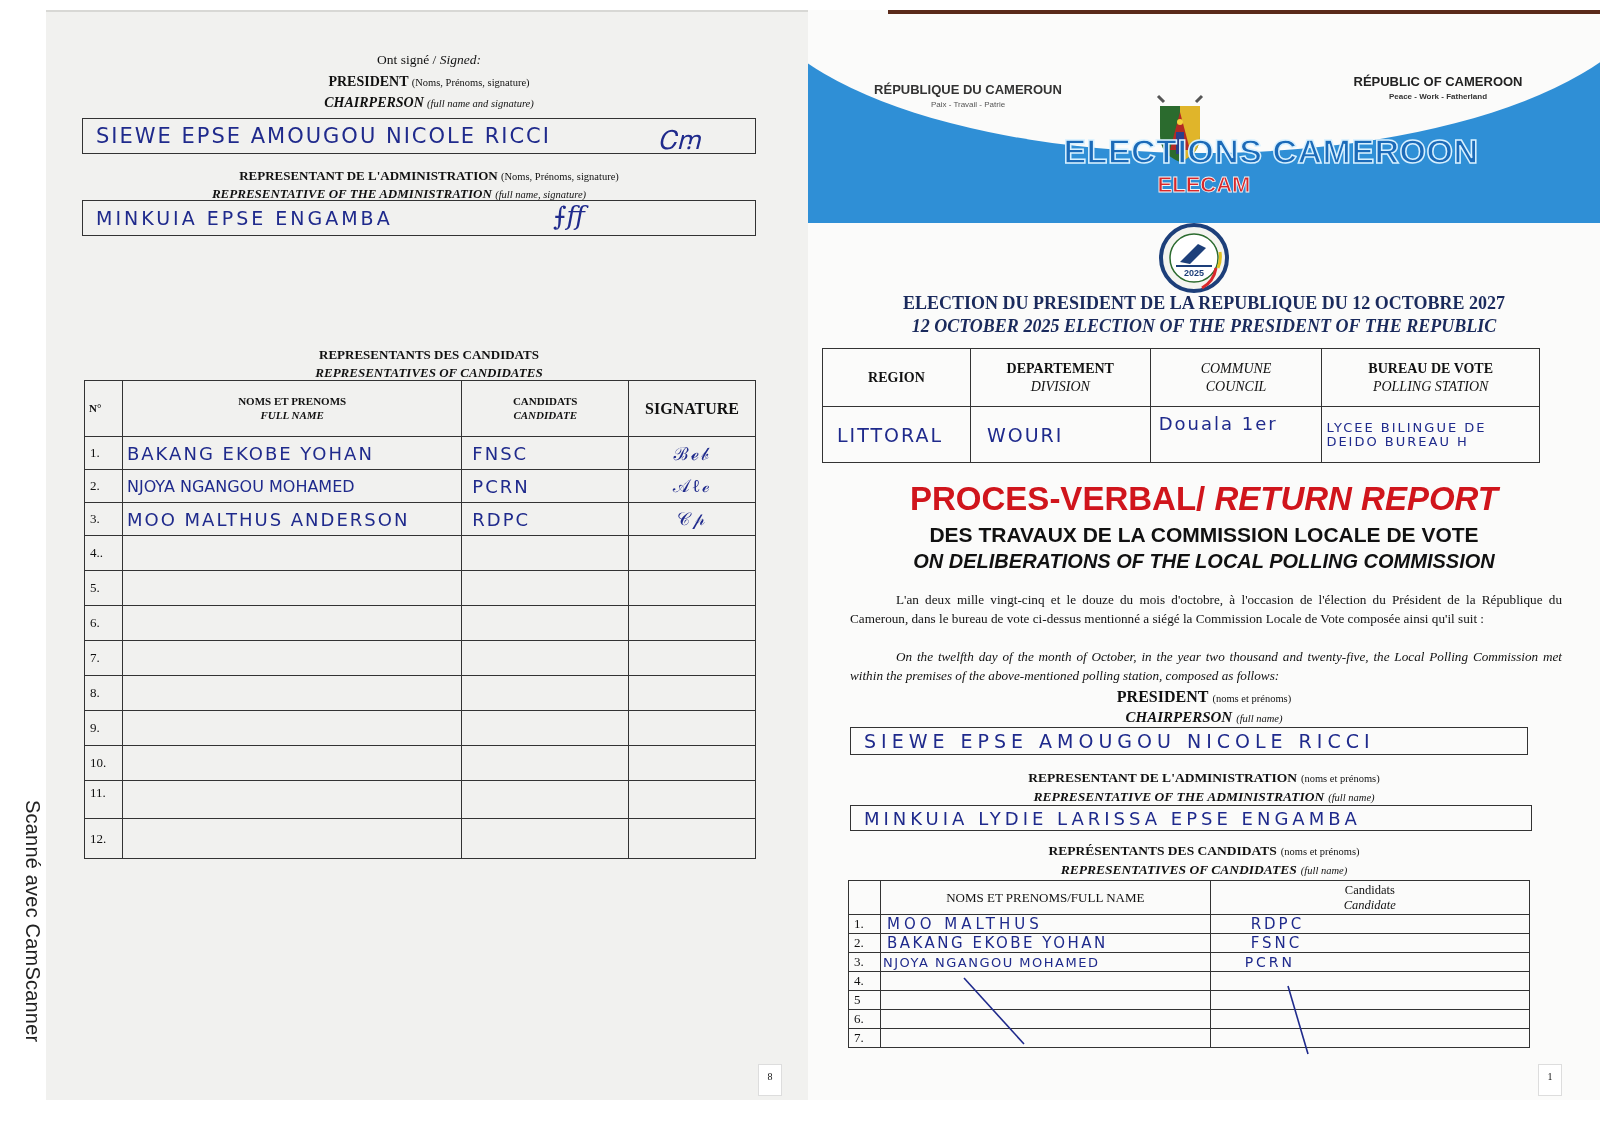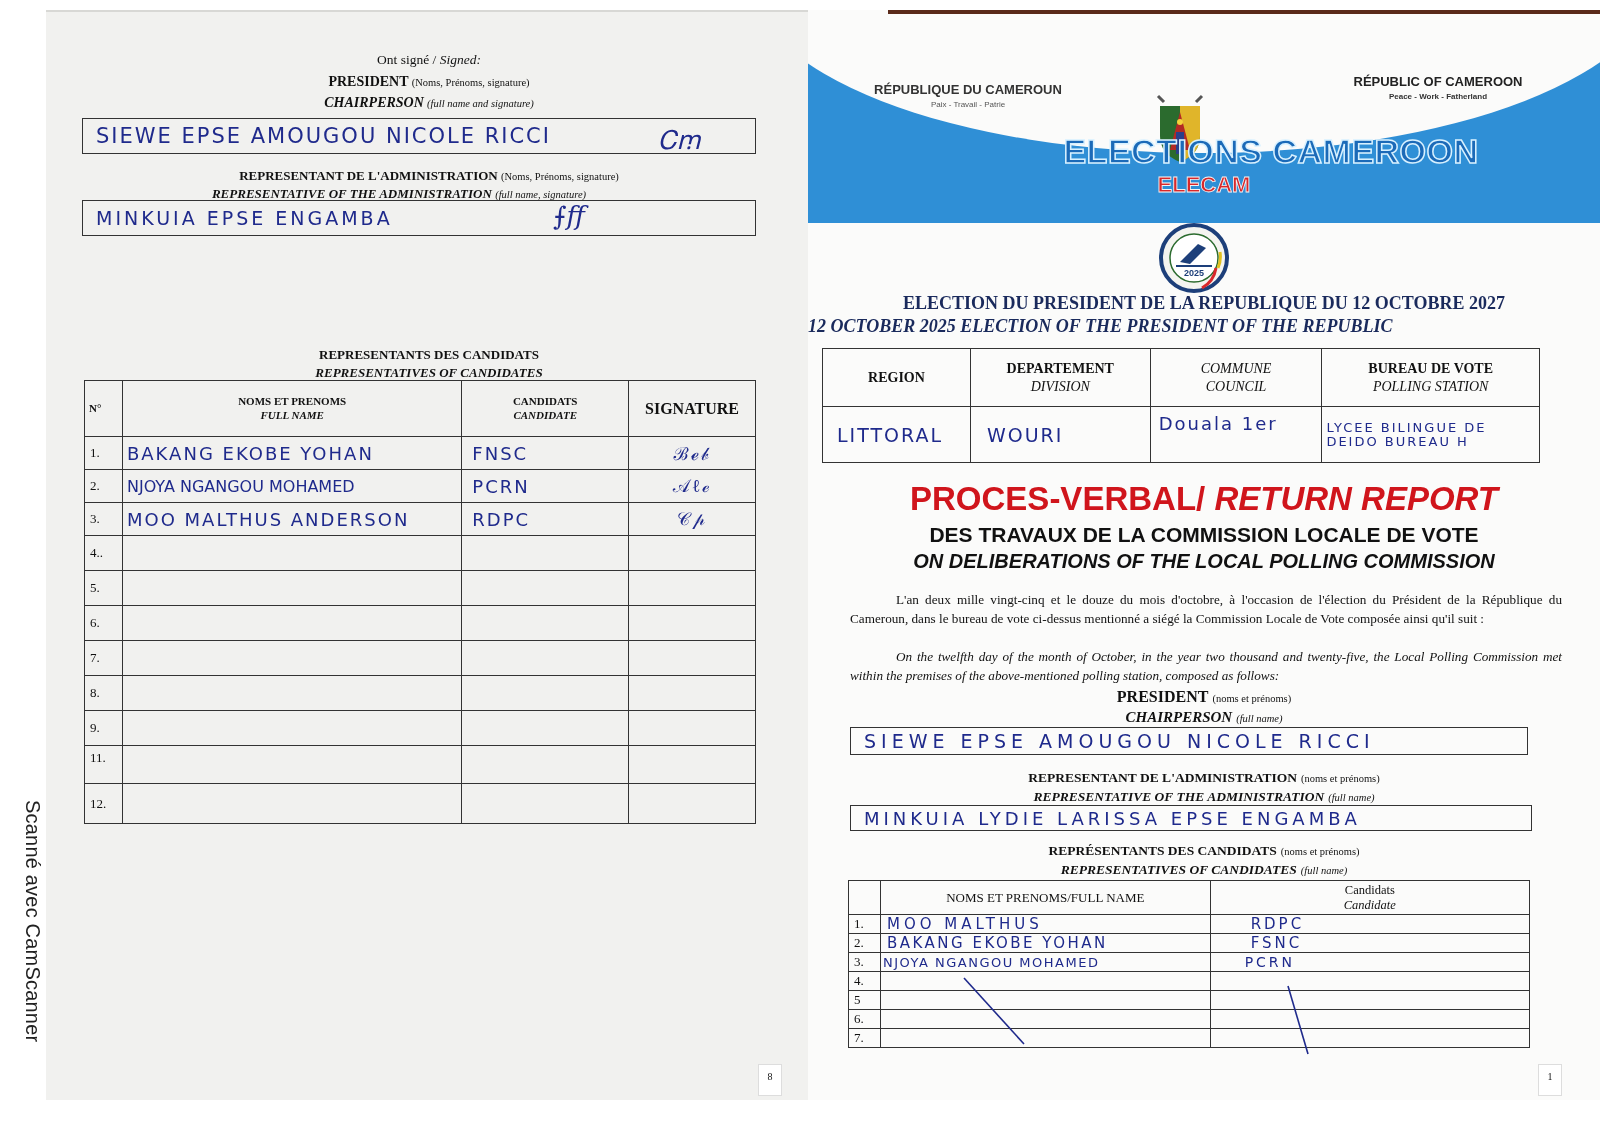--- a/index.html
+++ b/index.html
@@ -211,20 +211,26 @@
           <td></td>
           <td></td>
           <td></td>
         </tr>
       <tr style="height:35px;">
           <td class="num">9.</td>
           <td></td>
           <td></td>
           <td></td>
         </tr>
+      <tr style="height:35px;">
+          <td class="num">10.</td>
+          <td></td>
+          <td></td>
+          <td></td>
+        </tr>
       <tr style="height:38px;">
           <td class="num" style="vertical-align:top;padding-top:4px;">11.</td>
           <td></td>
           <td></td>
           <td></td>
         </tr>
       <tr style="height:40px;">
           <td class="num">12.</td>
           <td></td>
           <td></td>
@@ -270,21 +276,21 @@
     <circle cx="36" cy="36" r="33" fill="#f4f4f0" stroke="#1d3f7a" stroke-width="4"></circle>
     <circle cx="36" cy="36" r="24" fill="#fff" stroke="#2b6b2e" stroke-width="1.5"></circle>
     <path d="M22 40 L40 22 L48 26 L32 42 Z" fill="#1d3f7a"></path>
     <path d="M18 44 H54" stroke="#1d3f7a" stroke-width="2"></path>
     <text x="36" y="54" text-anchor="middle" font-size="9" font-weight="bold" fill="#1d3f7a" font-family="Liberation Sans, sans-serif">2025</text>
     <path d="M58 46 A28 28 0 0 1 44 66" stroke="#d8282b" stroke-width="3" fill="none"></path>
     <path d="M62 30 A28 28 0 0 1 60 46" stroke="#e0c020" stroke-width="3" fill="none"></path>
   </svg>
 
   <div style="position:absolute;left:0;top:283px;width:792px;text-align:center;font-weight:bold;font-size:18px;color:#1a2a5c;">ELECTION DU PRESIDENT DE LA REPUBLIQUE DU 12 OCTOBRE 2027</div>
-  <div style="position:absolute;left:0;top:306px;width:792px;text-align:left;font-weight:bold;font-style:italic;font-size:18px;color:#1a2a5c;">12 OCTOBER 2025 ELECTION OF THE PRESIDENT OF THE REPUBLIC</div>
+  <div style="position:absolute;left:0;top:306px;width:792px;text-align:center;font-weight:bold;font-style:italic;font-size:18px;color:#1a2a5c;">12 OCTOBER 2025 ELECTION OF THE PRESIDENT OF THE REPUBLIC</div>
 
   <table class="loc-table" style="left:14px;top:338px;width:718px;">
     <tbody>
         <tr style="height:58px;">
       <th style="width:148px;">
             <div>REGION</div>
           </th>
       <th style="width:180px;">
         <div>DEPARTEMENT</div>
         <div class="italic" style="font-weight:normal">DIVISION</div>

